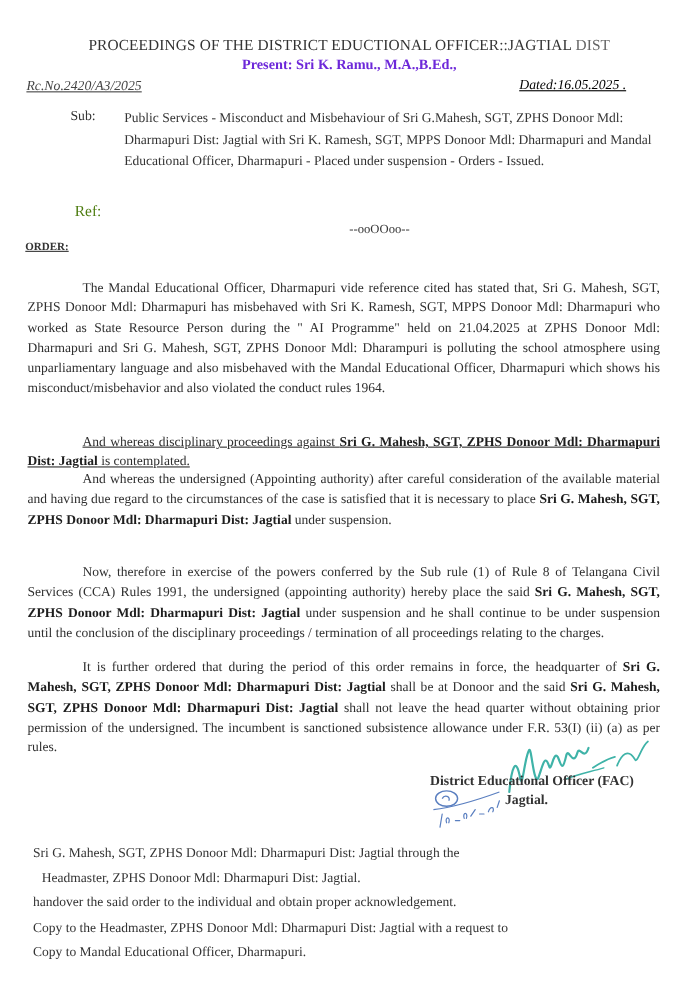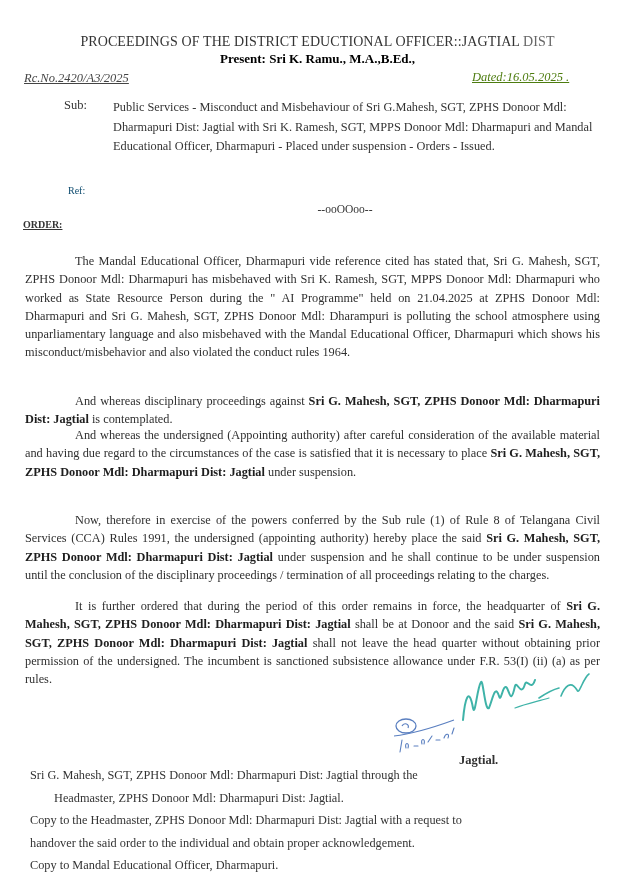--- a/index.html
+++ b/index.html
@@ -9,66 +9,66 @@
     color: #2a2a2a; font-size: 12.3px;
   }
   .page { position: absolute; left: 0; top: 0; width: 635px; height: 893px; }
   .title {
     position: absolute; top: 34px; left: 0; width: 635px; text-align: center;
     font-size: 14px; font-weight: normal; letter-spacing: 0.1px; color: #333;
   }
   .title .dist { color: #666; }
   .present {
     position: absolute; top: 51px; left: 0; width: 635px; text-align: center;
-    font-size: 13px; font-weight: bold; color: #000000;
+    font-size: 13px; font-weight: bold; color: #6d28d9;
   }
   .rcno {
     position: absolute; top: 71px; left: 24px; font-style: italic; text-decoration: underline;
     font-size: 12.5px; color: #444;
   }
   .dated {
     position: absolute; top: 70px; left: 472px; font-style: italic; text-decoration: underline;
-    font-size: 12.5px; color: #4d7c0f;
+    font-size: 12.5px; color: #000000;
   }
   .sub-label { position: absolute; top: 98px; left: 64px; font-size: 12.5px; color: #333; }
   .sub-text {
     position: absolute; top: 98px; left: 113px; width: 487px; line-height: 19.5px;
     font-size: 12.3px; color: #333;
   }
-  .ref-label { position: absolute; top: 185px; left: 68px; font-size: 10px; color: #0c4a6e; }
+  .ref-label { position: absolute; top: 185px; left: 68px; font-size: 14px; color: #4d7c0f; }
   .ref-text { position: absolute; top: 185px; left: 113px; font-size: 12.3px; color: #333; }
   .divider { position: absolute; top: 203px; left: 0; width: 635px; text-align: center; padding-left: 55px; box-sizing: border-box; font-size: 11.5px; color: #333; }
   .order-head {
     position: absolute; top: 219px; left: 23px; font-weight: bold; text-decoration: underline;
     font-size: 10px; color: #333;
   }
   .para {
     position: absolute; left: 25px; width: 575px; text-align: justify;
     font-size: 12.3px; line-height: 18.3px; color: #2f2f2f; text-indent: 50px;
   }
   .para b { color: #1e1e1e; }
   .p1 { top: 252px; }
-  .p2 { top: 392px; }
+  .p2 { top: 392px; text-decoration: underline; }
   .p3 { top: 426px; }
   .p4 { top: 511px; }
   .p5 { top: 597px; }
   .sig-title {
     position: absolute; top: 703px; left: 391px; font-weight: bold; font-size: 12.5px; color: #333;
   }
   .sig-place {
-    position: absolute; top: 720px; left: 459px; font-weight: bold; font-size: 12.5px; color: #333; margin-top: 33px;
+    position: absolute; top: 720px; left: 459px; font-weight: bold; font-size: 12.5px; color: #333;
   }
   .signature { position: absolute; top: 668px; left: 455px; width: 140px; height: 60px; }
   .initials { position: absolute; top: 716px; left: 392px; width: 80px; height: 40px; }
   .to-block {
     position: absolute; top: 764px; left: 30px; width: 560px;
     font-size: 12.3px; line-height: 22.5px; color: #333;
   }
   .to-block div { white-space: nowrap; }
-  .indent { padding-left: 8px; margin-left: 16px; }
+  .indent { padding-left: 8px; }
 </style>
 </head>
 <body>
 
 <div class="page">
 
   <div class="title">
     <span>PROCEEDINGS OF THE DISTRICT EDUCTIONAL OFFICER::JAGTIAL</span><span class="dist"> DIST</span>
   </div>
   <div class="present">Present: Sri K. Ramu., M.A.,B.Ed.,</div>
@@ -94,30 +94,31 @@
   <div class="para p4"><span>Now, therefore in exercise of the powers conferred by the Sub rule (1) of Rule 8 of Telangana Civil Services (CCA) Rules 1991, the undersigned (appointing authority) hereby place the said </span><b>Sri G. Mahesh, SGT, ZPHS Donoor Mdl: Dharmapuri Dist: Jagtial</b><span> under suspension and he shall continue to be under suspension until the conclusion of the disciplinary proceedings / termination of all proceedings relating to the charges.</span></div>
 
   <div class="para p5"><span>It is further ordered that during the period of this order remains in force, the headquarter of </span><b>Sri G. Mahesh, SGT, ZPHS Donoor Mdl: Dharmapuri Dist: Jagtial</b><span> shall be at Donoor and the said </span><b>Sri G. Mahesh, SGT, ZPHS Donoor Mdl: Dharmapuri Dist: Jagtial</b><span> shall not leave the head quarter without obtaining prior permission of the undersigned.  The incumbent is sanctioned subsistence allowance under F.R. 53(I) (ii) (a) as per rules.</span></div>
 
   <svg class="signature" viewBox="0 0 140 60">
     <path d="M8 52 C10 30, 14 18, 18 40 C20 50, 22 20, 26 14 C28 10, 30 44, 34 40 C38 30, 40 16, 44 28 C46 36, 48 14, 52 20 C55 26, 56 36, 60 18 C62 12, 66 30, 70 16 C72 10, 76 24, 80 12" fill="none" stroke="#3fb3a8" stroke-width="2" stroke-linecap="round"></path>
     <path d="M84 30 C90 26, 96 22, 104 20 M106 28 C110 18, 116 12, 122 22 C124 28, 128 10, 134 6" fill="none" stroke="#3fb3a8" stroke-width="1.6" stroke-linecap="round"></path>
     <path d="M60 40 C70 36, 80 34, 94 30" fill="none" stroke="#3fb3a8" stroke-width="1.2" stroke-linecap="round"></path>
   </svg>
 
+  <div class="sig-title">District Educational Officer (FAC)</div>
   <div class="sig-place">Jagtial.</div>
 
   <svg class="initials" viewBox="0 0 80 40">
     <ellipse cx="14" cy="10" rx="10" ry="7" fill="none" stroke="#5a7fc0" stroke-width="1.3"></ellipse>
     <path d="M10 10 C12 6, 18 8, 16 12" fill="none" stroke="#5a7fc0" stroke-width="1.2"></path>
     <path d="M2 20 C20 18, 40 12, 62 4" fill="none" stroke="#5a7fc0" stroke-width="1.1"></path>
     <path d="M8 36 L10 24 M14 32 C12 26, 18 26, 16 32 M22 30 L26 30 M30 28 C28 22, 34 22, 32 28 M36 26 L40 20 M44 24 L48 24 M52 22 C54 16, 58 18, 56 22 M60 18 L62 12" fill="none" stroke="#5a7fc0" stroke-width="1.1" stroke-linecap="round"></path>
   </svg>
 
   <div class="to-block">
     <div>Sri G. Mahesh, SGT, ZPHS Donoor Mdl: Dharmapuri Dist: Jagtial through the</div>
     <div class="indent">Headmaster, ZPHS Donoor Mdl: Dharmapuri Dist: Jagtial.</div>
+    <div>handover the said order to the individual and obtain proper acknowledgement.</div>
     <div>Copy to the Headmaster, ZPHS Donoor Mdl: Dharmapuri Dist: Jagtial with a request to</div>
-    <div>handover the said order to the individual and obtain proper acknowledgement.</div>
     <div>Copy to Mandal Educational Officer, Dharmapuri.</div>
   </div>
 
 </div>
 
 </body></html>

